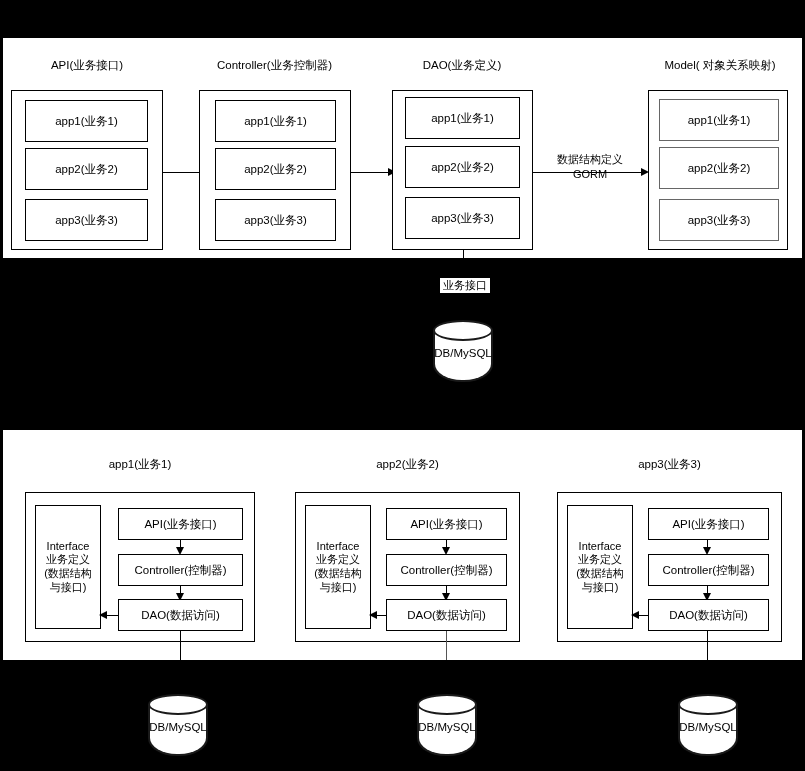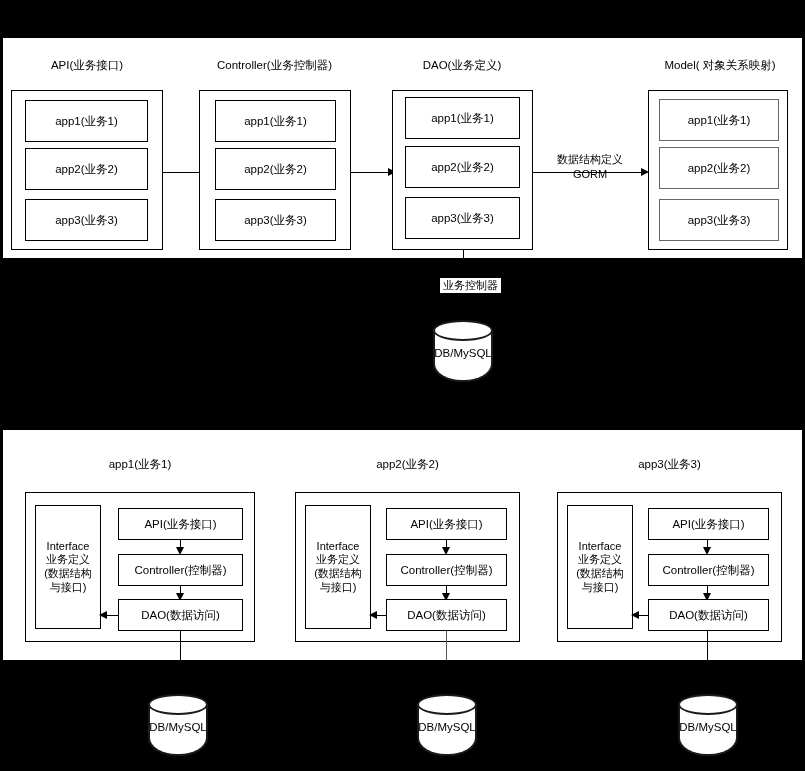--- a/index.html
+++ b/index.html
@@ -189,21 +189,21 @@
 
   <div class="box" style="left:648px; top:90px; width:140px; height:160px;"></div>
   <div class="box gray" style="left:659px; top:99px; width:120px; height:42px;"></div>
   <div class="boxtext" style="left:659px; top:99px; width:120px; height:42px;">app1(业务1)</div>
   <div class="box gray" style="left:659px; top:147px; width:120px; height:42px;"></div>
   <div class="boxtext" style="left:659px; top:147px; width:120px; height:42px;">app2(业务2)</div>
   <div class="box gray" style="left:659px; top:199px; width:120px; height:42px;"></div>
   <div class="boxtext" style="left:659px; top:199px; width:120px; height:42px;">app3(业务3)</div>
 
   <div class="vline" style="left:463px; top:250px; height:70px;"></div>
-  <div class="edge-label" style="left:440px; top:278px;">业务控制器</div>
+  <div class="edge-label" style="left:440px; top:278px;">业务接口</div>
 
   <div class="db" style="left:433px; top:320px; width:60px; height:62px;">
     <div class="cyl-body" style="top:10px; width:60px; height:52px;"></div>
     <div class="cyl-top" style="width:60px; height:21px;"></div>
     <div class="db-text" style="top:27px;">DB/MySQL</div>
   </div>
 
   <div class="panel" id="panel-apps"></div>
 
   <div class="lbl" style="left:25px; top:457px; width:230px;">app1(业务1)</div>

